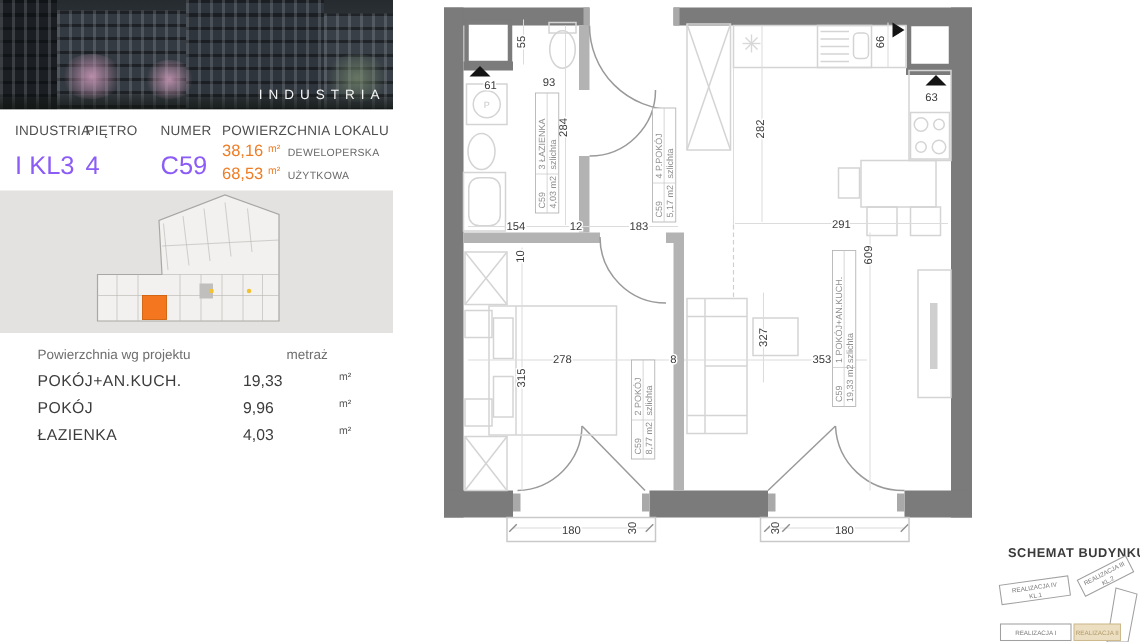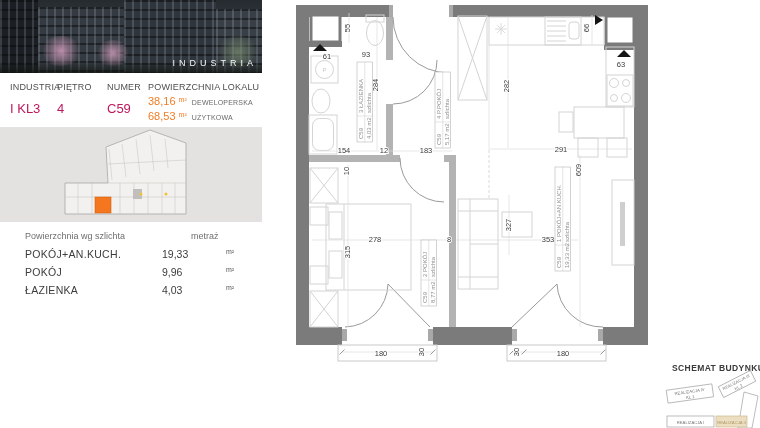--- a/index.html
+++ b/index.html
@@ -24,21 +24,21 @@
   .t3{right:2px;top:36px;width:44px;height:32px;background:radial-gradient(circle,rgba(122,142,112,.7),rgba(122,142,112,0) 72%)}
   .ground{position:absolute;bottom:0;left:0;right:0;height:10px;
           background:linear-gradient(180deg,rgba(20,24,20,.15),rgba(16,20,16,.75))}
   .photo-logo{position:absolute;right:5px;bottom:5px;color:rgba(255,255,255,.95);
               font-size:9px;letter-spacing:4px;font-weight:400}
 
   .info-row{position:absolute;top:73px;left:0;width:262px;height:54px;background:#fff}
   .cell{position:absolute;top:9px}
   .c1{left:10px}.c2{left:57px}.c3{left:107px}.c4{left:148px}
   .lbl{font-size:9px;color:#4e4e4e;letter-spacing:.2px;white-space:nowrap}
-  .val{margin-top:9px;font-size:13px;color:#be185d;white-space:nowrap}
+  .val{margin-top:9px;font-size:17px;color:#8b5cf6;white-space:nowrap}
   .area-line{margin-top:3px;font-size:11px;color:#EF7D25;white-space:nowrap}
   .area-line:first-of-type{margin-top:6px}
   .area-line .unit{font-size:7px;position:relative;top:-3px;color:#EF7D25}
   .area-line .suffix{font-size:7px;color:#6a6a6a;margin-left:2px;letter-spacing:.2px}
 
   .panel{position:absolute;top:127px;left:0;width:262px;height:95px;background:#e3e2e0}
   .mini{position:absolute;left:0;top:0;width:262px;height:95px}
 
   .table{position:absolute;top:222px;left:0;width:262px}
   .thead{position:relative;height:24px}
@@ -142,21 +142,21 @@
       </g>
       <rect x="133" y="62" width="9" height="10" fill="#c0bfbd"></rect>
       <circle cx="141" cy="67" r="1.5" fill="#f2c230"></circle>
       <circle cx="166" cy="67" r="1.5" fill="#f2c230"></circle>
       <rect x="95" y="70" width="16" height="16" fill="#F4771F" stroke="#d0600e" stroke-width="0.6"></rect>
     </svg>
   </div>
 
   <div class="table">
     <div class="thead">
-      <span class="hleft">Powierzchnia wg szlichta</span>
+      <span class="hleft">Powierzchnia wg projektu</span>
       <span class="hright">metraż</span>
     </div>
     <div class="trow">
       <span class="tname">POKÓJ+AN.KUCH.</span>
       <span class="tval">19,33</span>
       <span class="tunit">m²</span>
     </div>
     <div class="trow">
       <span class="tname">POKÓJ</span>
       <span class="tval">9,96</span>

